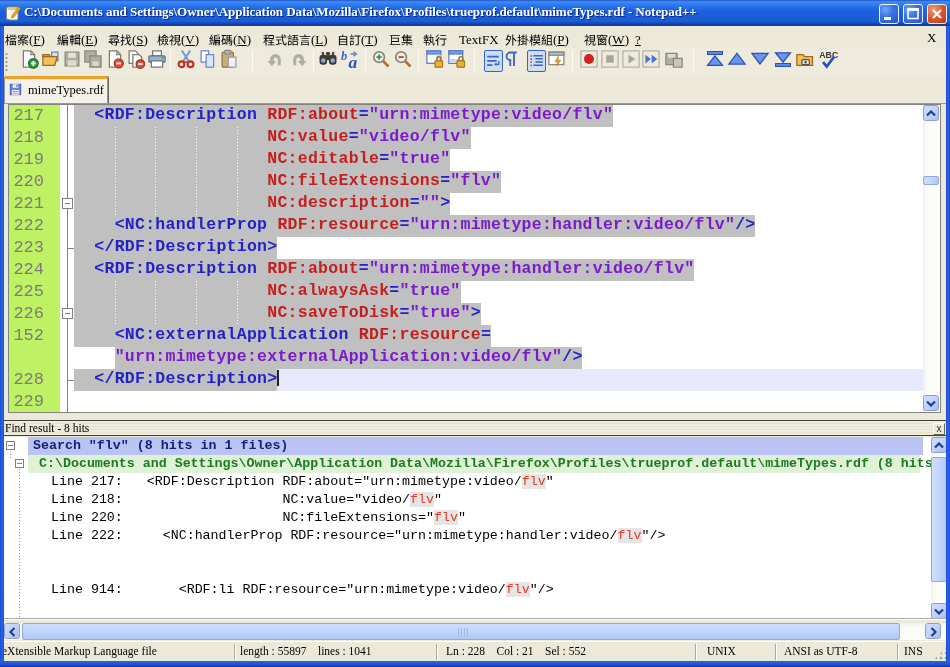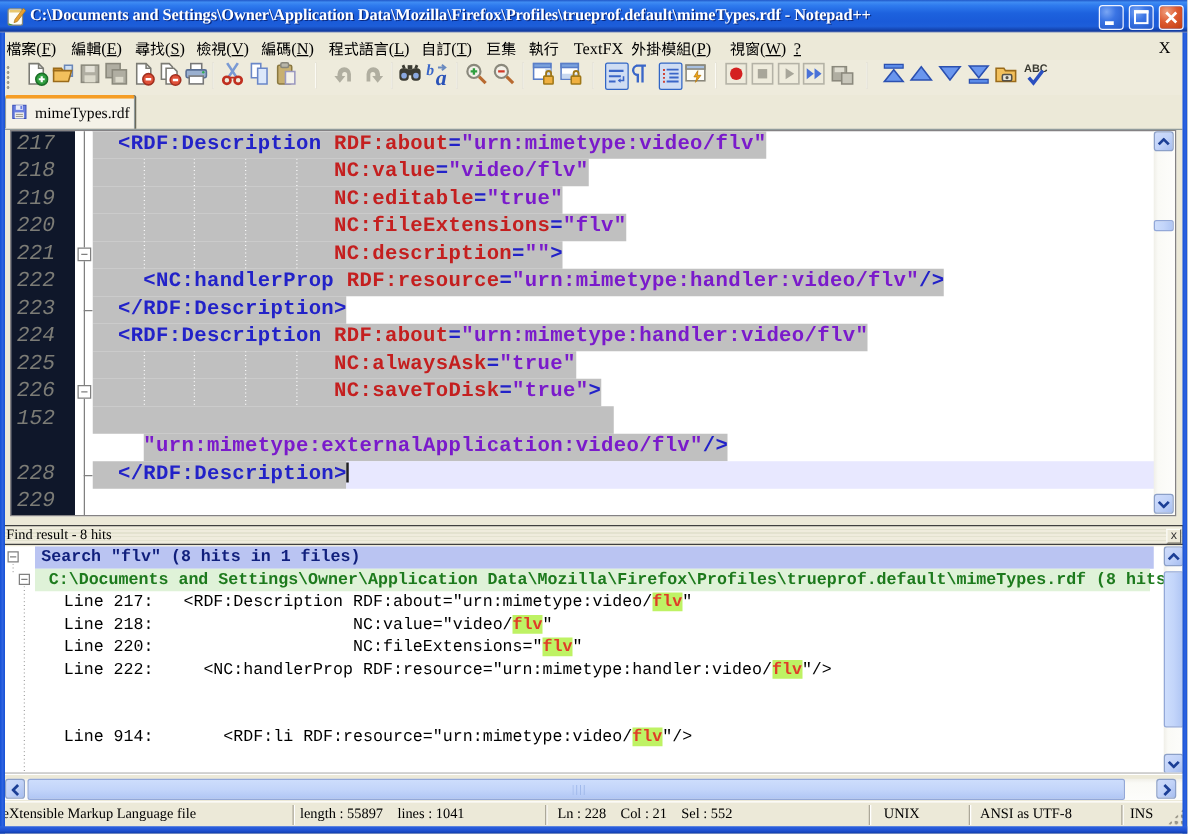--- a/index.html
+++ b/index.html
@@ -35,21 +35,21 @@
 .tsep { position:absolute; top:2px; width:1px; height:21px; background:#b8b5a4; border-right:1px solid #fbfaf4; }
 
 
 #tabbar { left:4px; top:76px; width:942px; height:28px; background:#ece9d8; }
 #tab1 { position:absolute; left:0px; top:0; width:104px; height:27px; background:#f4f2e8; border:1px solid #919b9c; border-bottom:none; border-top:3px solid #f59d25; border-radius:2px 2px 0 0; box-shadow:1px 0 0 #6a6a5a; }
 #tab1 .txt { position:absolute; left:23px; top:4px; font-family:"Liberation Serif",serif; font-size:12.5px; color:#000; }
 #tabline { position:absolute; left:0; bottom:0px; width:942px; height:1px; background:#919b9c; }
 
 
 #edframe { left:8px; top:104px; width:933px; height:309px; border:1px solid #848284; background:#fff; }
-#lnmargin { position:absolute; left:0; top:0; width:51px; height:307px; background:#0f172a;font-style:italic; }
+#lnmargin { position:absolute; left:0; top:0; width:51px; height:307px; background:#bef264; }
 .ln { position:absolute; right:16px; height:22px; line-height:22px; font-family:"Liberation Mono",monospace; font-size:17px; color:#7c7c76; }
 #foldmargin { position:absolute; left:51px; top:0; width:14px; height:307px; background:#fff; }
 #foldline { position:absolute; left:58px; top:0; width:1px; height:307px; background:#808080; }
 .fbox { position:absolute; left:53px; width:11px; height:11px; background:#fff; border:1px solid #808080; }
 .fbox:after { content:""; position:absolute; left:2px; top:4px; width:5px; height:1px; background:#808080; }
 .ftick { position:absolute; left:58px; width:7px; height:1px; background:#808080; }
 #edtext { position:absolute; left:65px; top:0; width:850px; height:307px; overflow:hidden; }
 .erow { position:absolute; left:0; width:100%; height:22px; line-height:20.5px; font-family:"Liberation Mono",monospace; font-size:16.5px; font-weight:bold; letter-spacing:0.27px; white-space:pre; color:#000; }
 .selrect { position:absolute; height:22px; background:#c0c0c0; }
 .tb { color:#2222c8; } .ta { color:#c41f1f;margin-top:20px; } .tv { color:#7a1acb; }
@@ -68,21 +68,21 @@
 
 
 #fhdr { left:2px; top:420px; width:945px; height:16px; background:repeating-linear-gradient(180deg,#efecdd 0 2px,#e3e2cf 2px 3px); border:1px solid #404040; }
 #fhdr .txt { position:absolute; left:2px; top:1px; font-family:"Liberation Serif",serif; font-size:11.5px; }
 #fhdrx { position:absolute; left:930px; top:1.5px; width:12px; height:12px; border:1px solid; border-color:#fdfdf8 #6a685c #6a685c #fdfdf8; background:#ece9d8; font-size:10px; line-height:10px; text-align:center; color:#333; font-family:"Liberation Sans",sans-serif; }
 #fpanel { left:2px; top:437px; width:945px; height:183px; background:#fff; border-left:1px solid #9a988c; border-right:1px solid #9a988c; border-bottom:2px groove #fff; overflow:hidden; }
 .frow { position:absolute; left:0; width:928px; height:18px; line-height:18px; font-family:"Liberation Mono",monospace; font-size:13.3px; white-space:pre; color:#000; }
 .frowsel { } .frowpath { }
 .frsel { display:inline-block; margin-left:25px; padding-left:5px; background:#bac4f2; color:#101f7c; font-weight:bold; width:895px; }
 .frpath { display:inline-block; margin-left:25px; padding-left:11px; background:#dff2d8; color:#1d7a1d; font-weight:bold; width:892px; }
-.frow .hl { background:#bef264; color:#e03c28;font-weight:bold; }
+.frow .hl { background:#e5e5e5; color:#e03c28; }
 #fvsb { position:absolute; left:928px; top:0; width:17px; height:183px; }
 
 
 .tbox { position:absolute; width:9px; height:9px; background:#fff; border:1px solid #808080; z-index:3; }
 .tbox:after { content:""; position:absolute; left:1px; top:3px; width:5px; height:1px; background:#808080; }
 
 
 #hsb { left:4px; top:623px; width:942px; height:17px; }
 
 
@@ -406,20 +406,21 @@
 <div class="erow" style="top:110px">    <span class="tb">&lt;NC:handlerProp</span> <span class="ta">RDF:resource</span><span class="tb">=</span><span class="tv">"urn:mimetype:handler:video/flv"</span><span class="tb">/&gt;</span></div>
 <div class="selrect" style="top:132px;left:0.0px;width:203.4px"></div>
 <div class="erow" style="top:132px">  <span class="tb">&lt;/RDF:Description&gt;</span></div>
 <div class="selrect" style="top:154px;left:0.0px;width:620.4px"></div>
 <div class="erow" style="top:154px">  <span class="tb">&lt;RDF:Description</span> <span class="ta">RDF:about</span><span class="tb">=</span><span class="tv">"urn:mimetype:handler:video/flv"</span></div>
 <div class="selrect" style="top:176px;left:0.0px;width:386.5px"></div>
 <div class="erow" style="top:176px">                   <span class="ta">NC:alwaysAsk</span><span class="tb">=</span><span class="tv">"true"</span></div>
 <div class="selrect" style="top:198px;left:0.0px;width:406.8px"></div>
 <div class="erow" style="top:198px">                   <span class="ta">NC:saveToDisk</span><span class="tb">=</span><span class="tv">"true"</span><span class="tb">&gt;</span></div>
 <div class="selrect" style="top:220px;left:0.0px;width:417.0px"></div>
+<div class="erow" style="top:220px">    <span class="tb">&lt;NC:externalApplication</span> <span class="ta">RDF:resource</span><span class="tb">=</span></div>
 <div class="selrect" style="top:242px;left:40.7px;width:467.8px"></div>
 <div class="erow" style="top:242px">    <span class="tv">"urn:mimetype:externalApplication:video/flv"</span><span class="tb">/&gt;</span></div>
 <div class="selrect" style="top:264px;left:0.0px;width:203.4px"></div>
 <div class="curline" style="top:264px;left:203.4px"></div>
 <div class="erow" style="top:264px">  <span class="tb">&lt;/RDF:Description&gt;</span><span class="caret"></span></div>
 <div class="iguide" style="left:41px;top:22px;height:88px"></div>
 <div class="iguide" style="left:81px;top:22px;height:88px"></div>
 <div class="iguide" style="left:122px;top:22px;height:88px"></div>
 <div class="iguide" style="left:163px;top:22px;height:88px"></div>
 <div class="iguide" style="left:41px;top:176px;height:44px"></div>

